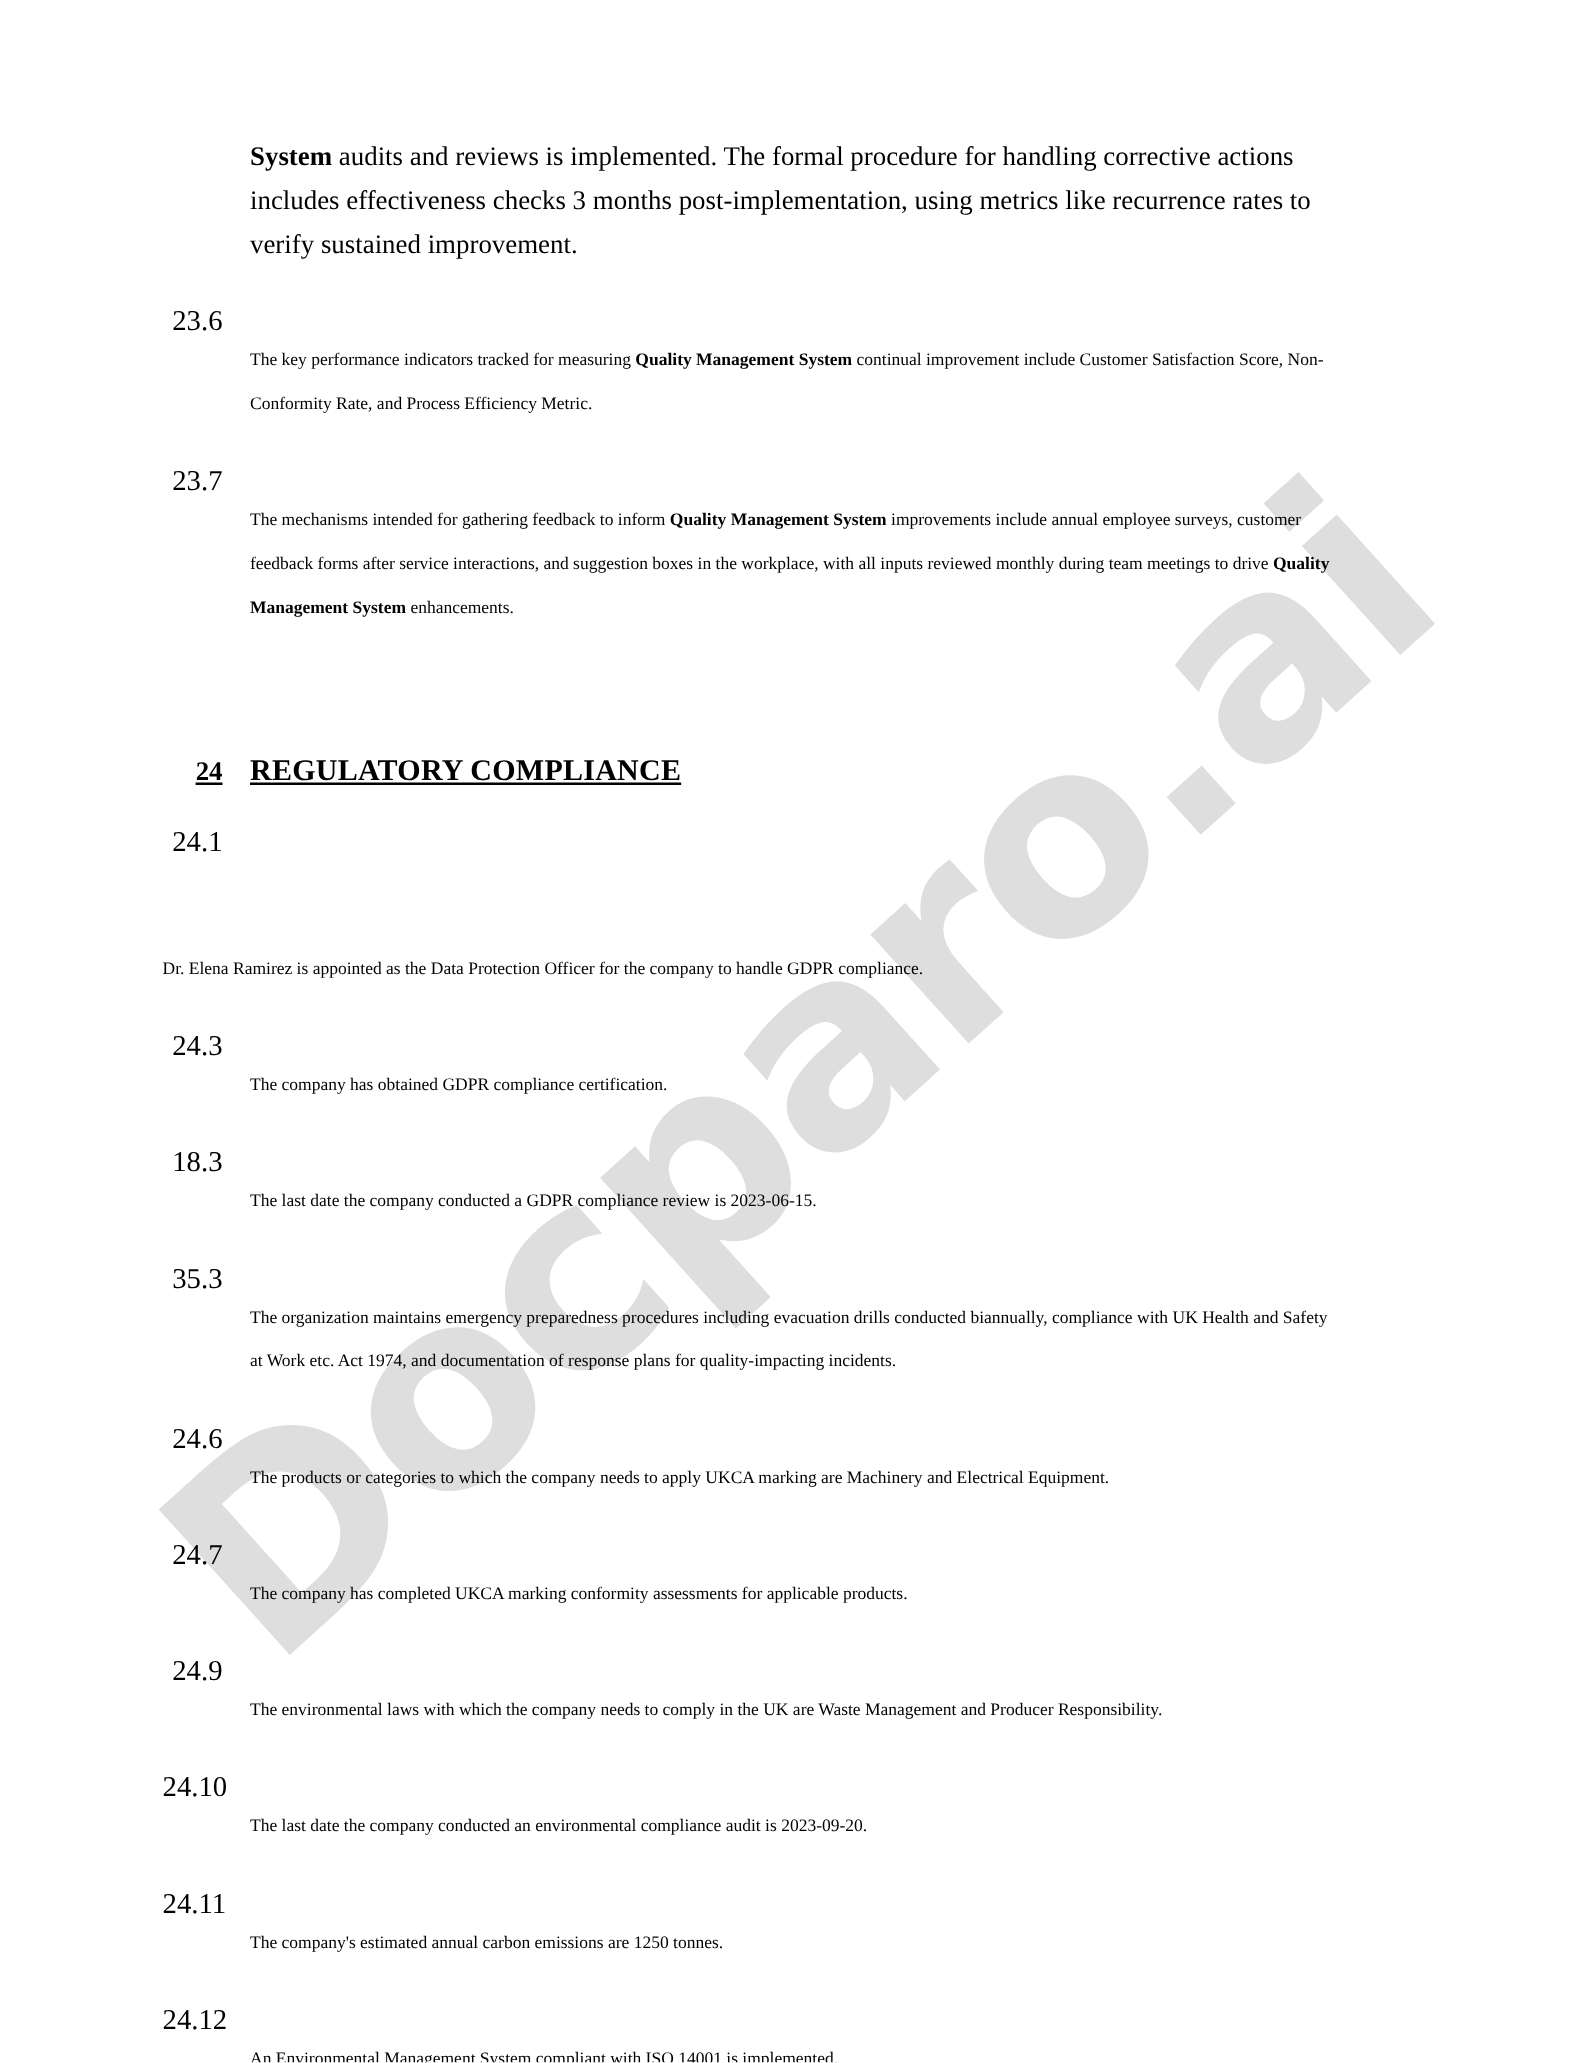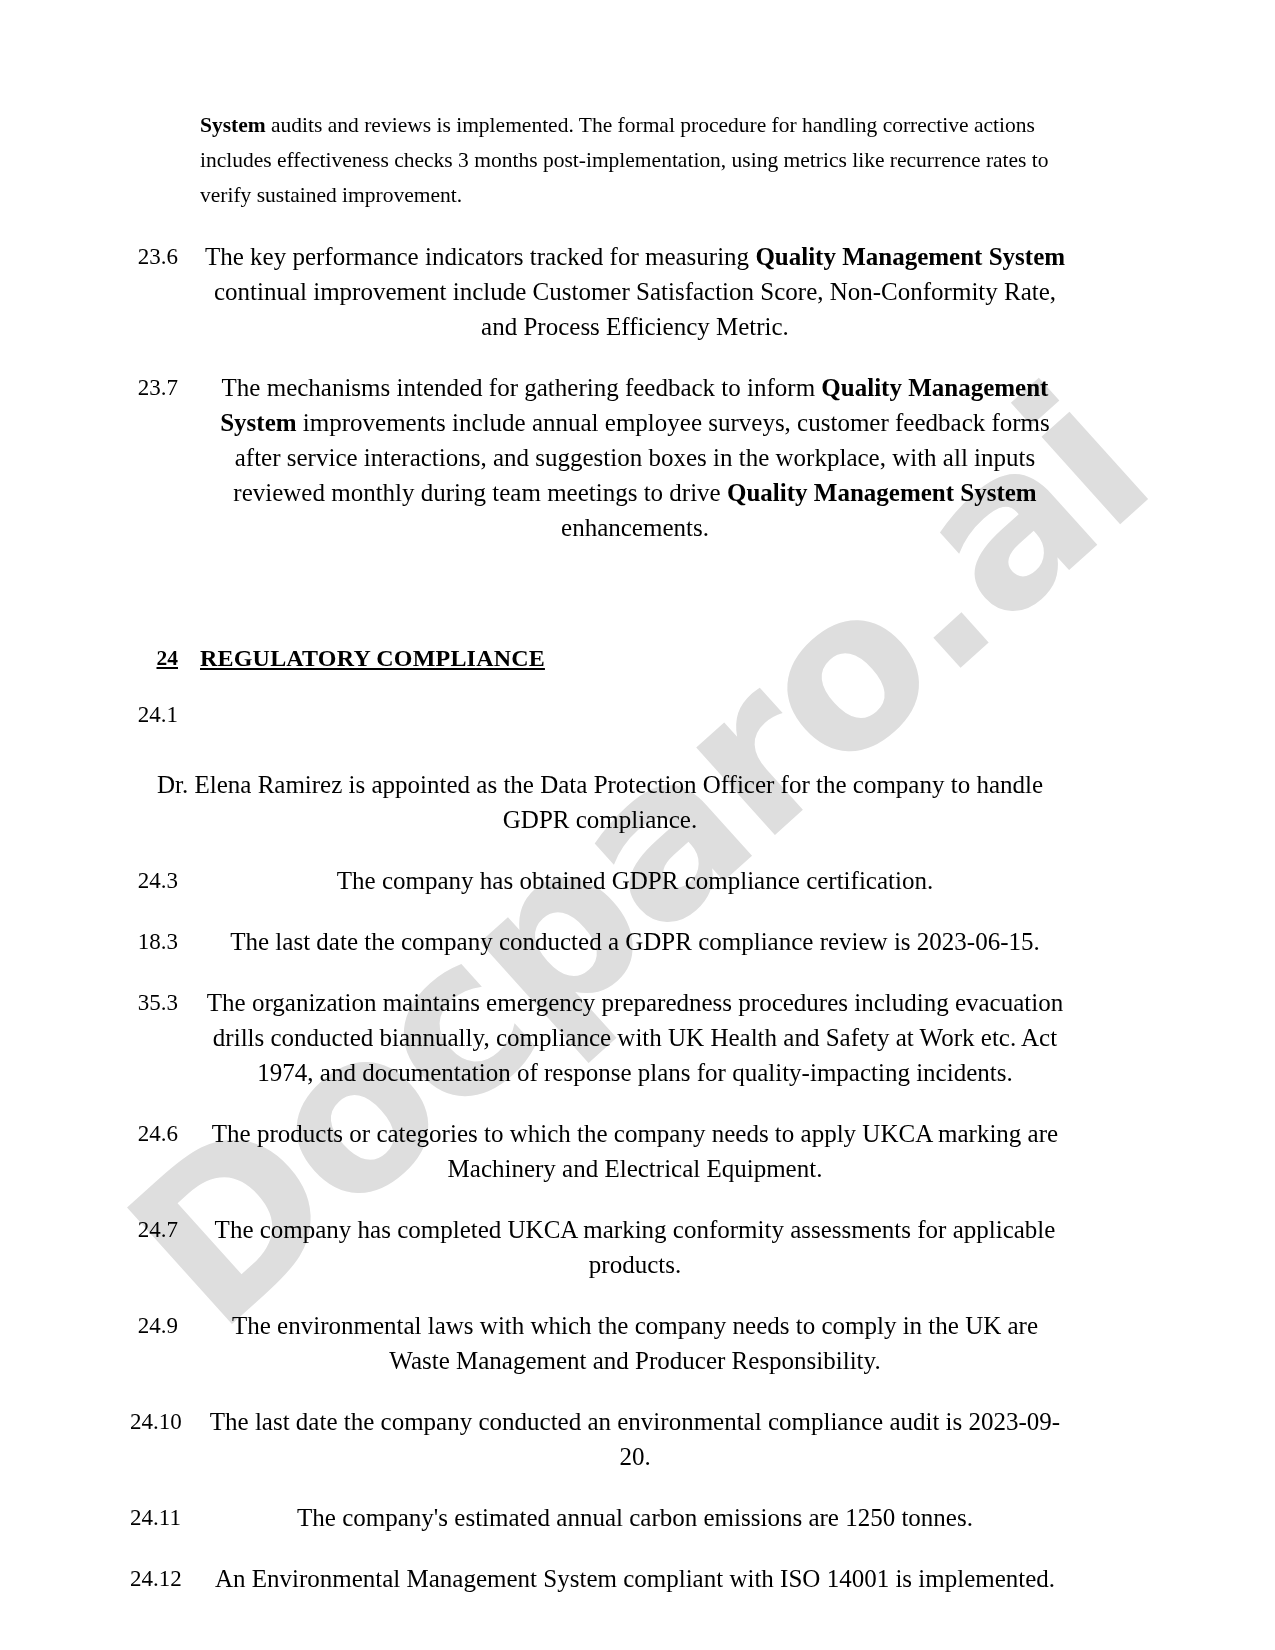--- a/index.html
+++ b/index.html
@@ -70,23 +70,24 @@
     width: 70px;
     text-align: right;
     padding-right: 22px;
     box-sizing: border-box;
     font-size: 23px;
     line-height: 35px;
     white-space: nowrap;
   }
   .clause-body {
     flex: 1 1 auto;
-    font-size: 25px;
+    font-size: 14px;
     line-height: 35px;
-    text-align: center;
+    text-align: left;
+    margin-top: 32px;
   }
 
   
   .heading {
     display: flex;
     align-items: flex-start;
     margin-top: 70px;
     margin-bottom: 22px;
     text-decoration: underline;
   }

